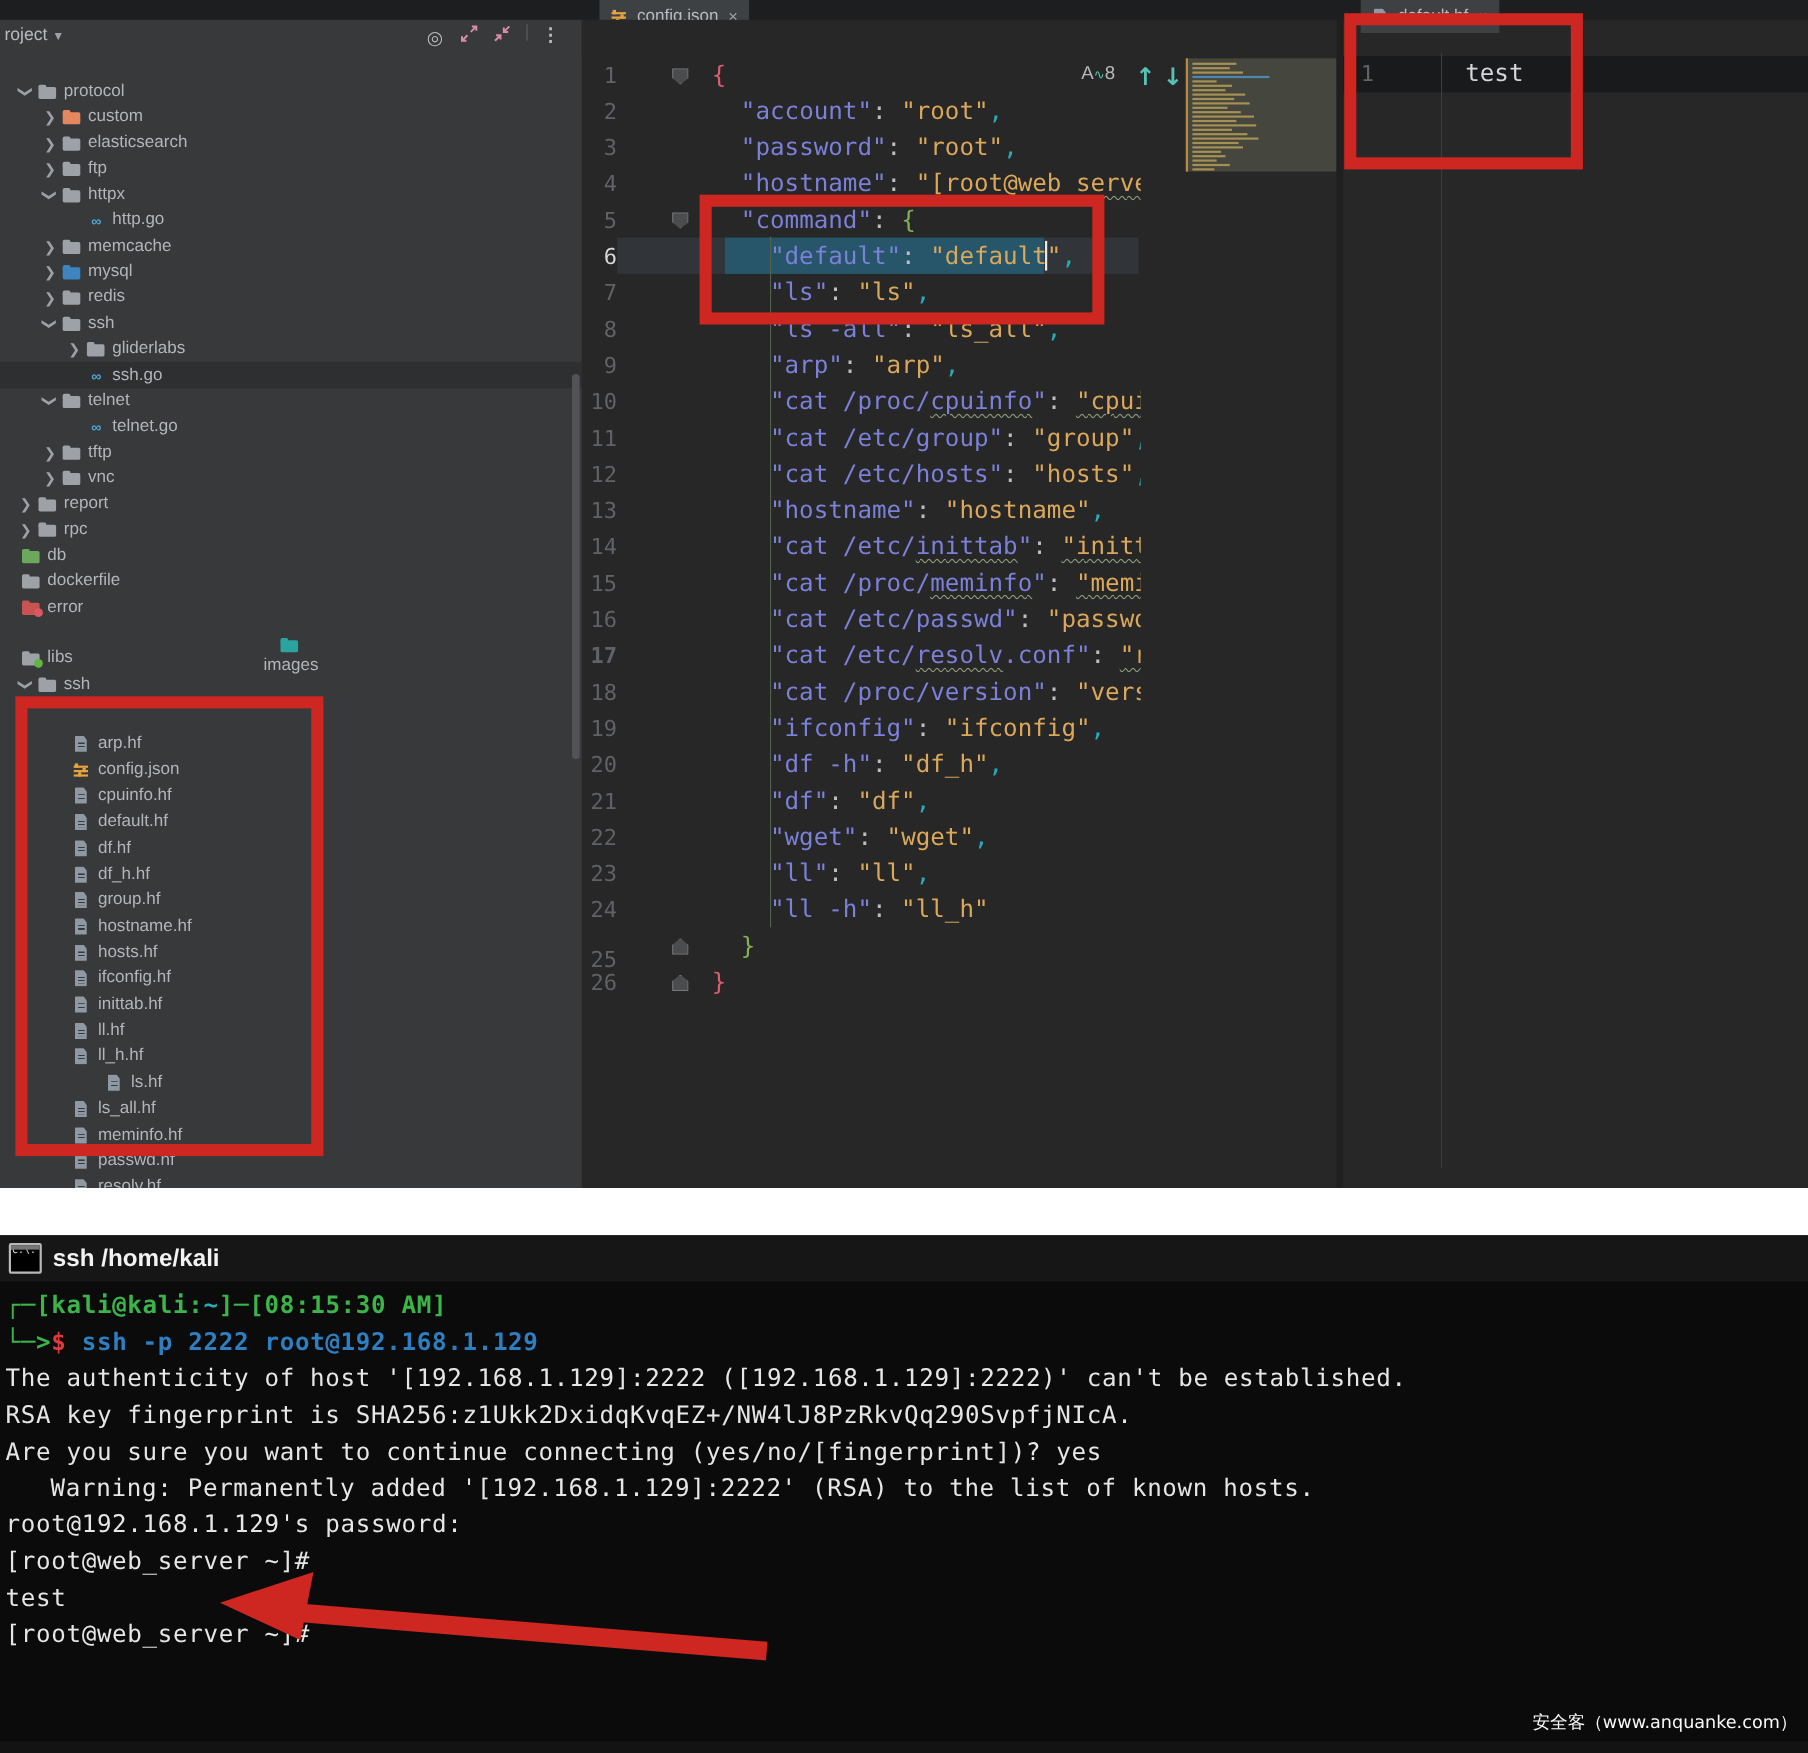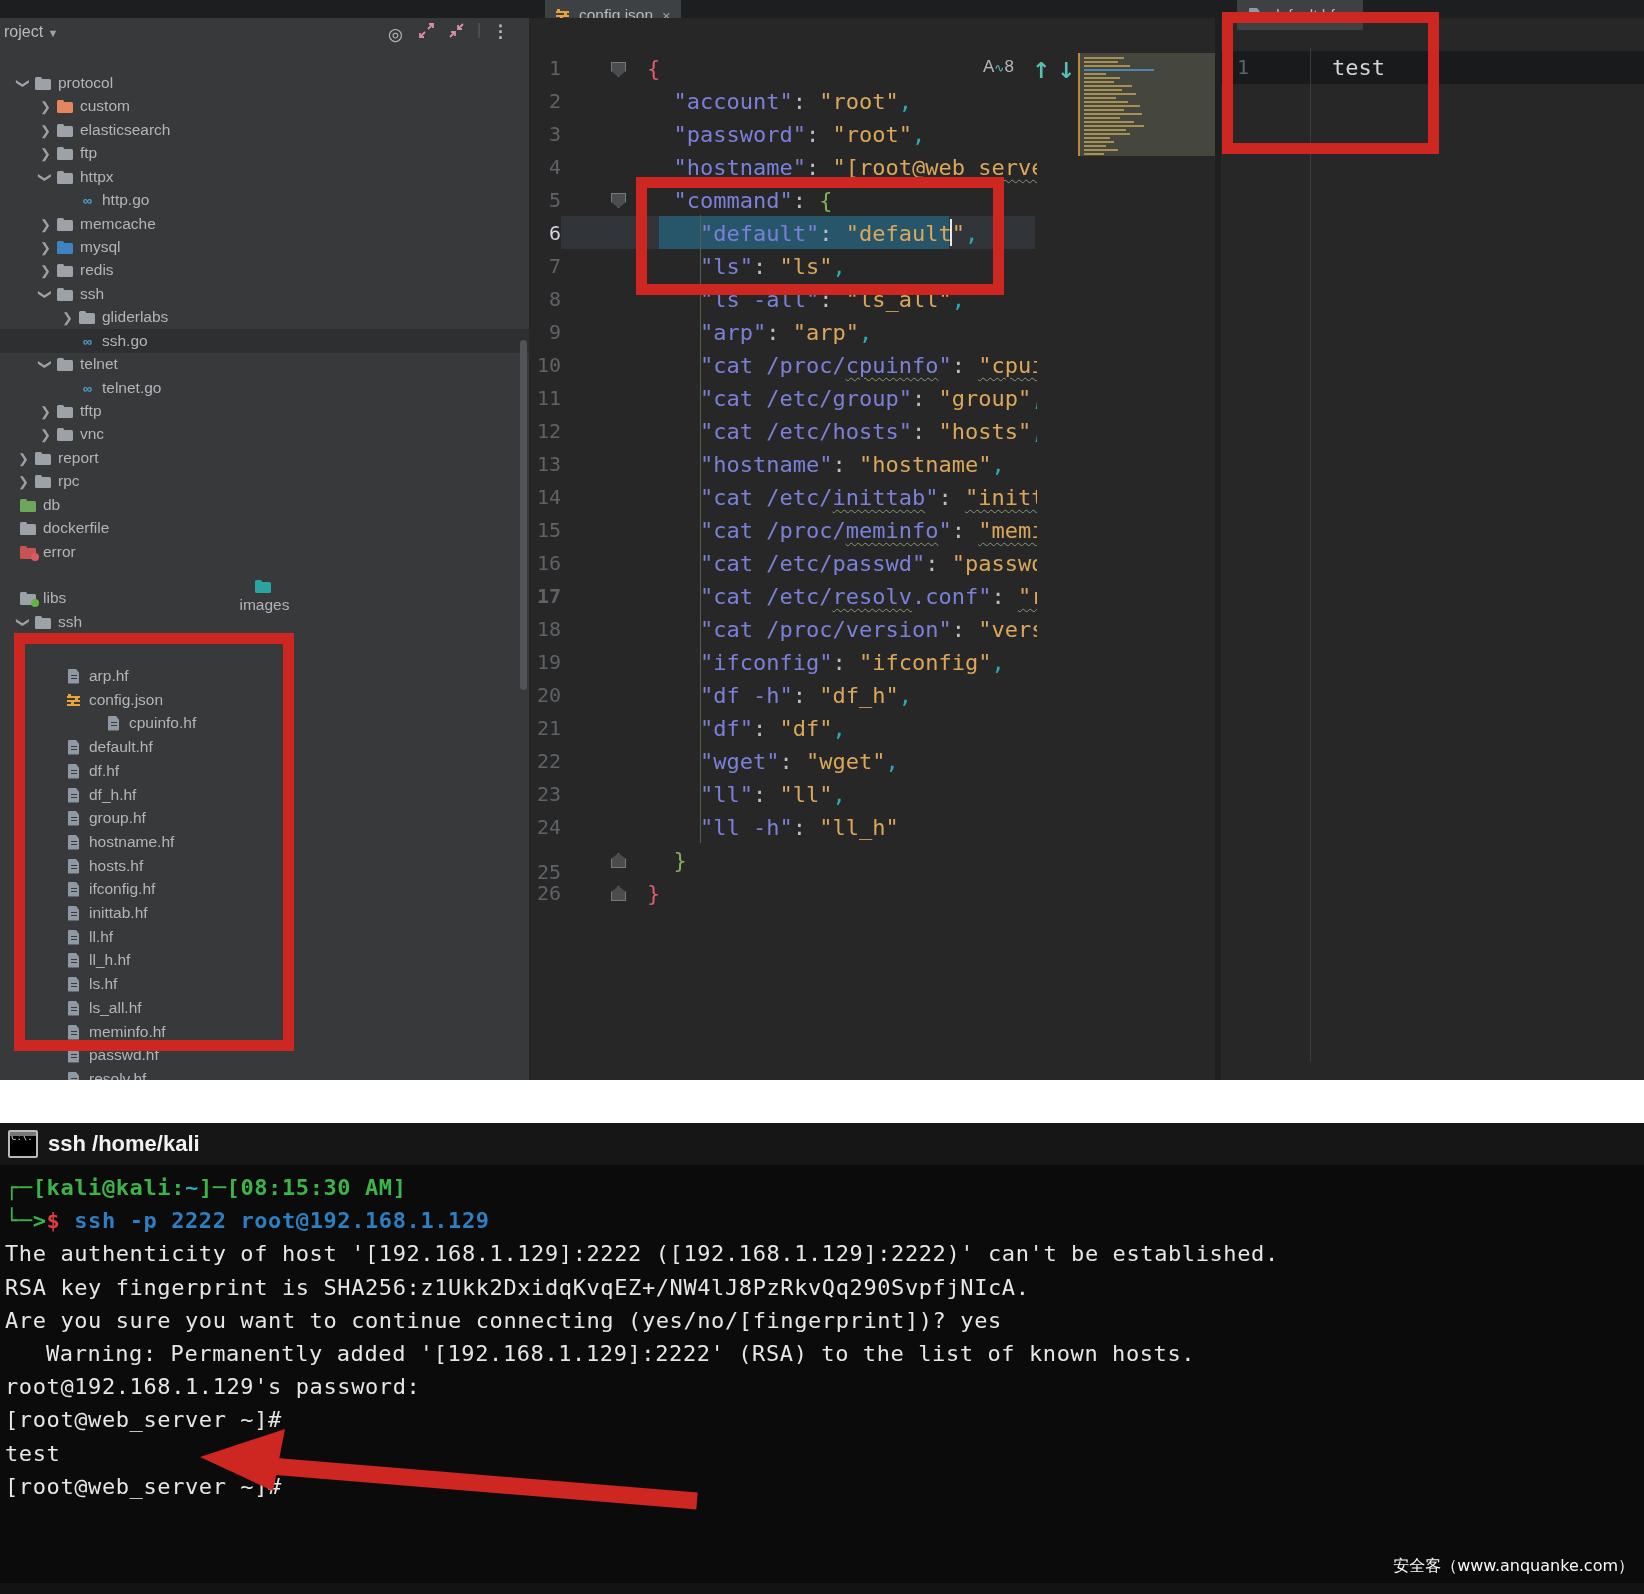--- a/index.html
+++ b/index.html
@@ -271,21 +271,21 @@
           <div class="trow" style="top: 612px;">
             <span style="flex: 0 0 62px;"></span>
             <span class="ticon i-file"></span>
             <span>arp.hf</span>
           </div>
           <div class="trow" style="top: 636px;">
             <span style="flex: 0 0 62px;"></span>
             <span class="ticon i-json"></span>
             <span>config.json</span>
           </div>
-          <div class="trow" style="top: 659px; padding-left: 40px;">
+          <div class="trow" style="top: 659px;">
             <span style="flex: 0 0 62px;"></span>
             <span class="ticon i-file"></span>
             <span>cpuinfo.hf</span>
           </div>
           <div class="trow" style="top: 683px;">
             <span style="flex: 0 0 62px;"></span>
             <span class="ticon i-file"></span>
             <span>default.hf</span>
           </div>
           <div class="trow" style="top: 707px;">
@@ -326,21 +326,21 @@
           <div class="trow" style="top: 873px;">
             <span style="flex: 0 0 62px;"></span>
             <span class="ticon i-file"></span>
             <span>ll.hf</span>
           </div>
           <div class="trow" style="top: 896px;">
             <span style="flex: 0 0 62px;"></span>
             <span class="ticon i-file"></span>
             <span>ll_h.hf</span>
           </div>
-          <div class="trow" style="top: 920px;">
+          <div class="trow" style="top: 920px; padding-left: 30px;">
             <span style="flex: 0 0 62px;"></span>
             <span class="ticon i-file"></span>
             <span>ls.hf</span>
           </div>
           <div class="trow" style="top: 944px;">
             <span style="flex: 0 0 62px;"></span>
             <span class="ticon i-file"></span>
             <span>ls_all.hf</span>
           </div>
           <div class="trow" style="top: 968px;">

